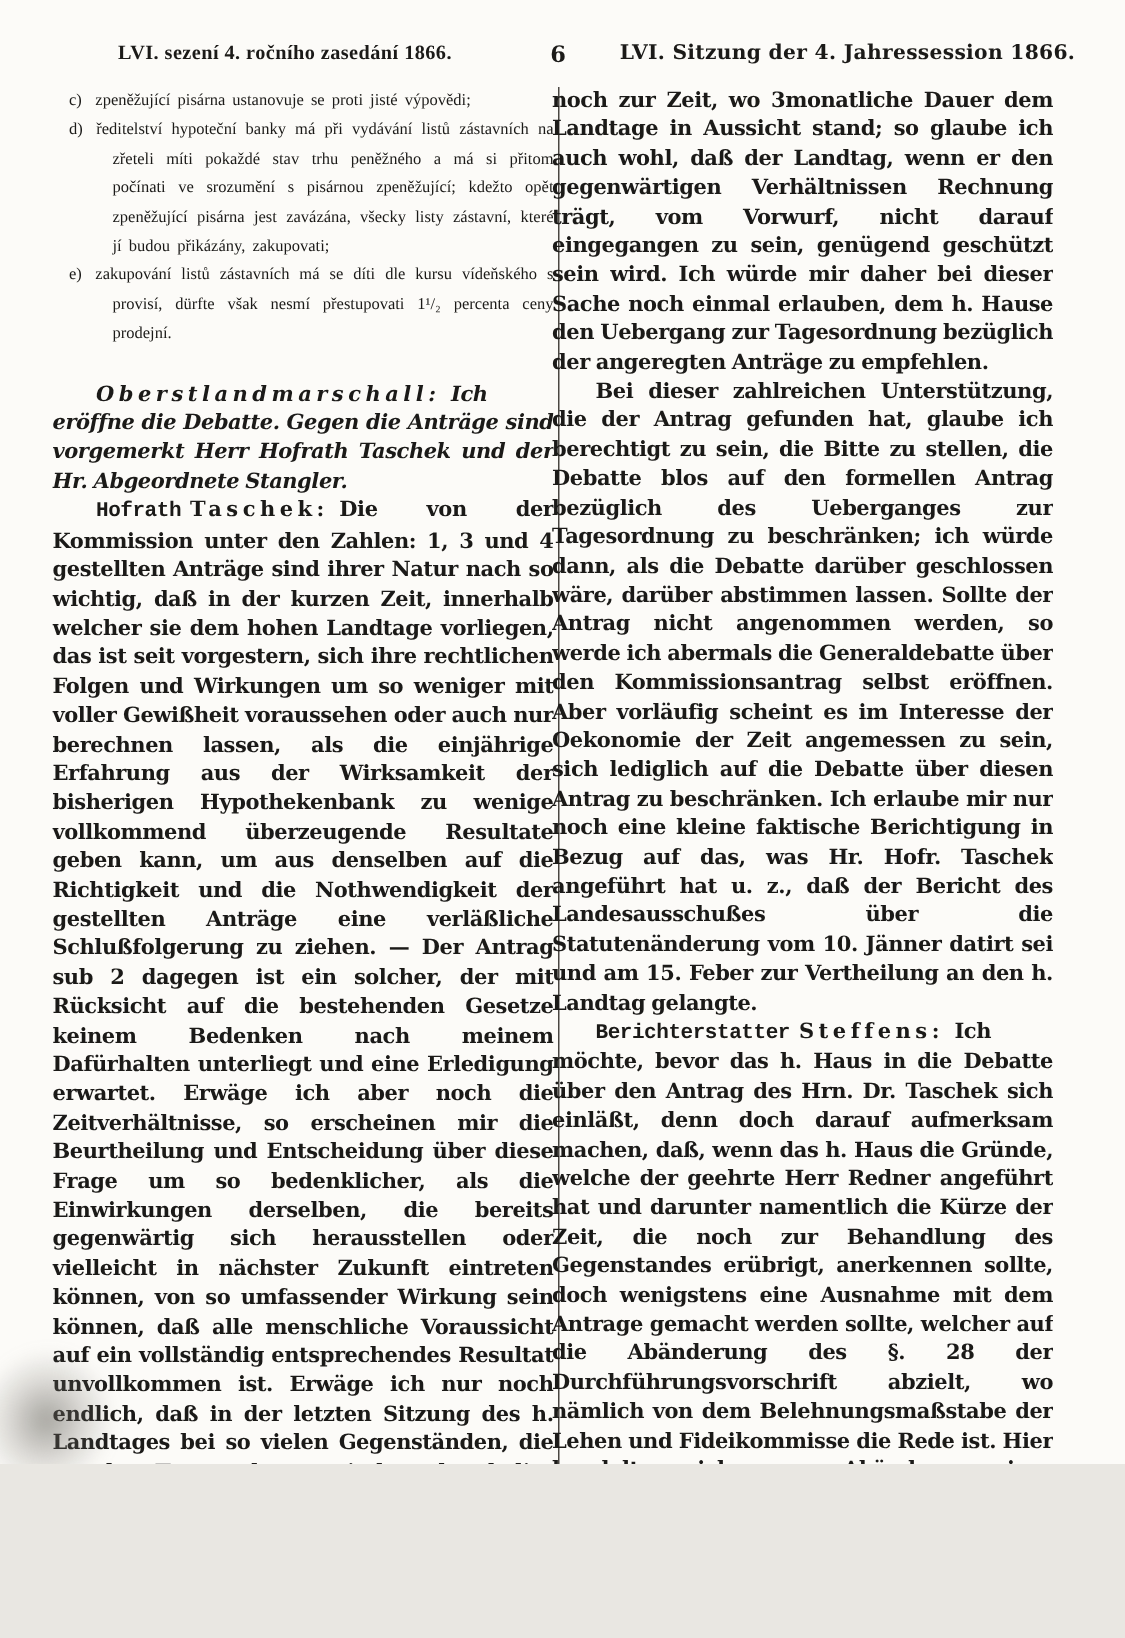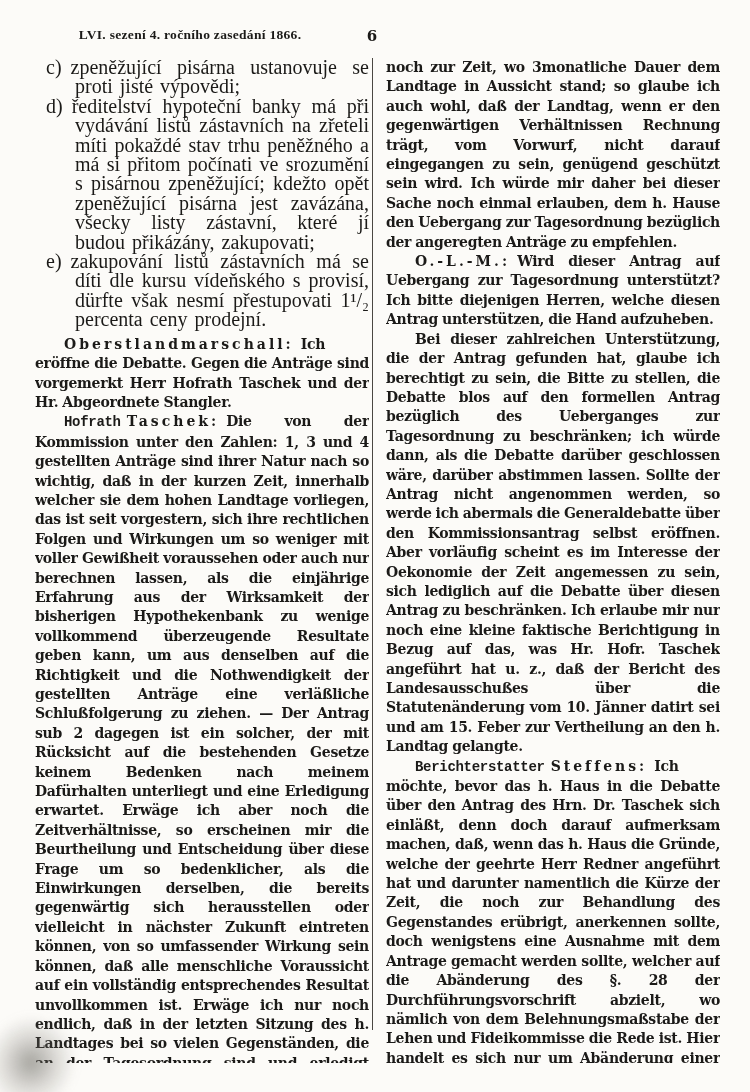--- a/index.html
+++ b/index.html
@@ -3,21 +3,21 @@
 <meta charset="utf-8">
 <style>
   html,body{margin:0;padding:0;}
   body{
     width:750px;height:1092px;
     background:#e9e7e2;
     font-family:"DejaVu Serif", serif;
   }
   .page{
     position:relative;
-    width:750px;height:1092px;
+    width:750px;height:976px;
     background:#fcfbf8;
     color:#1b1a18;
     overflow:hidden;
   }
   
   .smudge-bl{
     position:absolute;left:-14px;bottom:-18px;width:90px;height:95px;
     background:radial-gradient(closest-side, rgba(95,92,85,0.55), rgba(120,117,110,0.25) 55%, rgba(0,0,0,0) 100%);
     filter:blur(5px);
     transform:rotate(18deg);
@@ -42,69 +42,69 @@
   .divider{
     position:absolute;left:372px;top:58px;width:1px;height:972px;
     background:#4a4742;
   }
   .col{
     position:absolute;top:58px;width:334px;height:1005px;
     overflow:hidden;
     text-align:justify;
   }
   .col-left{left:35px;}
-  .col-right{left:386px;}
+  .col-right{left:368px;}
   
   .item{
     margin:0;
-    font-size:20px;line-height:19.4px;
+    font-size:11px;line-height:19.4px;
     word-spacing:2px;
     padding-left:40px;text-indent:-29px;
     font-family:"Liberation Serif","DejaVu Serif",serif;
   }
   .item .label{margin-right:9px;}
   
   .para{
     margin:0;
     font-size:14px;line-height:19.4px;
     font-weight:700;
     letter-spacing:-0.3px;
     word-spacing:-0.5px;
     text-indent:29px;
   }
   .para.no-indent{text-indent:0;}
-  .para.gap-top{margin-top:5px;}
+  .para.gap-top{margin-top:21px;font-style:italic;}
   .intro{margin-right:6px;font-family:Liberation Mono, monospace;}
   .speaker{letter-spacing:3px;margin-right:7px;}
   .intro:empty,.speaker:empty{display:none;margin:0;}
 </style>
 </head>
 <body>
 
 <div class="page">
 
   <div class="header">
     <div class="h-left">LVI. sezení 4. ročního zasedání 1866.</div>
     <div class="h-page">6</div>
+    <div class="h-right">LVI. Sitzung der 4. Jahressession 1866.</div>
   </div>
 
   <div class="divider"></div>
 
   <div class="col col-left">
     <p class="item"><span class="label">c)</span><span>zpeněžující pisárna ustanovuje se proti jisté výpovědi;</span></p>
     <p class="item"><span class="label">d)</span><span>ředitelství hypoteční banky má při vydávání listů zástavních na zřeteli míti pokaždé stav trhu peněžného a má si přitom počínati ve srozumění s pisárnou zpeněžující; kdežto opět zpeněžující pisárna jest zavázána, všecky listy zástavní, které jí budou přikázány, zakupovati;</span></p>
     <p class="item"><span class="label">e)</span><span>zakupování listů zástavních má se díti dle kursu vídeňského s provisí, dürfte však nesmí přestupovati 1¹/₂ percenta ceny prodejní.</span></p>
 
     <p class="para gap-top"><span class="speaker">Oberstlandmarschall:</span><span>Ich eröffne die Debatte. Gegen die Anträge sind vorgemerkt Herr Hofrath Taschek und der Hr. Abgeordnete Stangler.</span></p>
     <p class="para"><span class="intro">Hofrath</span><span class="speaker">Taschek:</span><span>Die von der Kommission unter den Zahlen: 1, 3 und 4 gestellten Anträge sind ihrer Natur nach so wichtig, daß in der kurzen Zeit, innerhalb welcher sie dem hohen Landtage vorliegen, das ist seit vorgestern, sich ihre rechtlichen Folgen und Wirkungen um so weniger mit voller Gewißheit voraussehen oder auch nur berechnen lassen, als die einjährige Erfahrung aus der Wirksamkeit der bisherigen Hypothekenbank zu wenige vollkommend überzeugende Resultate geben kann, um aus denselben auf die Richtigkeit und die Nothwendigkeit der gestellten Anträge eine verläßliche Schlußfolgerung zu ziehen. — Der Antrag sub 2 dagegen ist ein solcher, der mit Rücksicht auf die bestehenden Gesetze keinem Bedenken nach meinem Dafürhalten unterliegt und eine Erledigung erwartet. Erwäge ich aber noch die Zeitverhältnisse, so erscheinen mir die Beurtheilung und Entscheidung über diese Frage um so bedenklicher, als die Einwirkungen derselben, die bereits gegenwärtig sich herausstellen oder vielleicht in nächster Zukunft eintreten können, von so umfassender Wirkung sein können, daß alle menschliche Voraussicht auf ein vollständig entsprechendes Resultat unvollkommen ist. Erwäge ich nur noch endlich, daß in der letzten Sitzung des h. Landtages bei so vielen Gegenständen, die an der Tagesordnung sind und erledigt werden müssen, auch diese Frage zur Erledigung vorgelegt wird und daß das sämmtliche Land nach bestehenden Statuten als haftend im Hintergrunde steht, so könnte ein Beschluß, der nicht mit vollständiger Erwägung aller Umstände gefaßt wird, dem Lande in dieser Beziehung wichtigen Nachtheil zuziehen.</span></p>
 
   </div>
 
   <div class="col col-right">
     <p class="para no-indent"><span>noch zur Zeit, wo 3monatliche Dauer dem Landtage in Aussicht stand; so glaube ich auch wohl, daß der Landtag, wenn er den gegenwärtigen Verhältnissen Rechnung trägt, vom Vorwurf, nicht darauf eingegangen zu sein, genügend geschützt sein wird. Ich würde mir daher bei dieser Sache noch einmal erlauben, dem h. Hause den Uebergang zur Tagesordnung bezüglich der angeregten Anträge zu empfehlen.</span></p>
-    <p class="para"><span class="speaker">O.-L.-M.:</span><span>Wird dieser Antrag auf Uebergang zur Tagesordnung unterstützt? Ich bitte diejenigen Herren, welche diesen Antrag unterstützen, die Hand aufzuheben.</span></p>
     <p class="para"><span>Bei dieser zahlreichen Unterstützung, die der Antrag gefunden hat, glaube ich berechtigt zu sein, die Bitte zu stellen, die Debatte blos auf den formellen Antrag bezüglich des Ueberganges zur Tagesordnung zu beschränken; ich würde dann, als die Debatte darüber geschlossen wäre, darüber abstimmen lassen. Sollte der Antrag nicht angenommen werden, so werde ich abermals die Generaldebatte über den Kommissionsantrag selbst eröffnen. Aber vorläufig scheint es im Interesse der Oekonomie der Zeit angemessen zu sein, sich lediglich auf die Debatte über diesen Antrag zu beschränken. Ich erlaube mir nur noch eine kleine faktische Berichtigung in Bezug auf das, was Hr. Hofr. Taschek angeführt hat u. z., daß der Bericht des Landesausschußes über die Statutenänderung vom 10. Jänner datirt sei und am 15. Feber zur Vertheilung an den h. Landtag gelangte.</span></p>
     <p class="para"><span class="intro">Berichterstatter</span><span class="speaker">Steffens:</span><span>Ich möchte, bevor das h. Haus in die Debatte über den Antrag des Hrn. Dr. Taschek sich einläßt, denn doch darauf aufmerksam machen, daß, wenn das h. Haus die Gründe, welche der geehrte Herr Redner angeführt hat und darunter namentlich die Kürze der Zeit, die noch zur Behandlung des Gegenstandes erübrigt, anerkennen sollte, doch wenigstens eine Ausnahme mit dem Antrage gemacht werden sollte, welcher auf die Abänderung des §. 28 der Durchführungsvorschrift abzielt, wo nämlich von dem Belehnungsmaßstabe der Lehen und Fideikommisse die Rede ist. Hier handelt es sich nur um Abänderung einer undeutlichen Textirung, in Folge welcher es beinahe unmöglich ist, daß man auf Lehen und Fideikommisse Darlehen nimmt, indem dieselben statt mit ¹/₃, wie es der Sinn des Gesetzes will, nach dem Buchstaben des Gesetzes nur mit ²/₉ belehnt werden dürfen. Ich würde also das Ersuchen stellen, daß, wenn der Antrag des Hrn. Hofrathes Taschek allenfalls angenommen werden dürfte, mit dem 2. Antrage eine Ausnahme gemacht werde und das h. Haus wenigstens auf die Berathung dieses Gegenstandes eingehen sollte.</span></p>
 
   </div>
 
   <div class="smudge-bl"></div>
 </div>
 
 </body></html>

